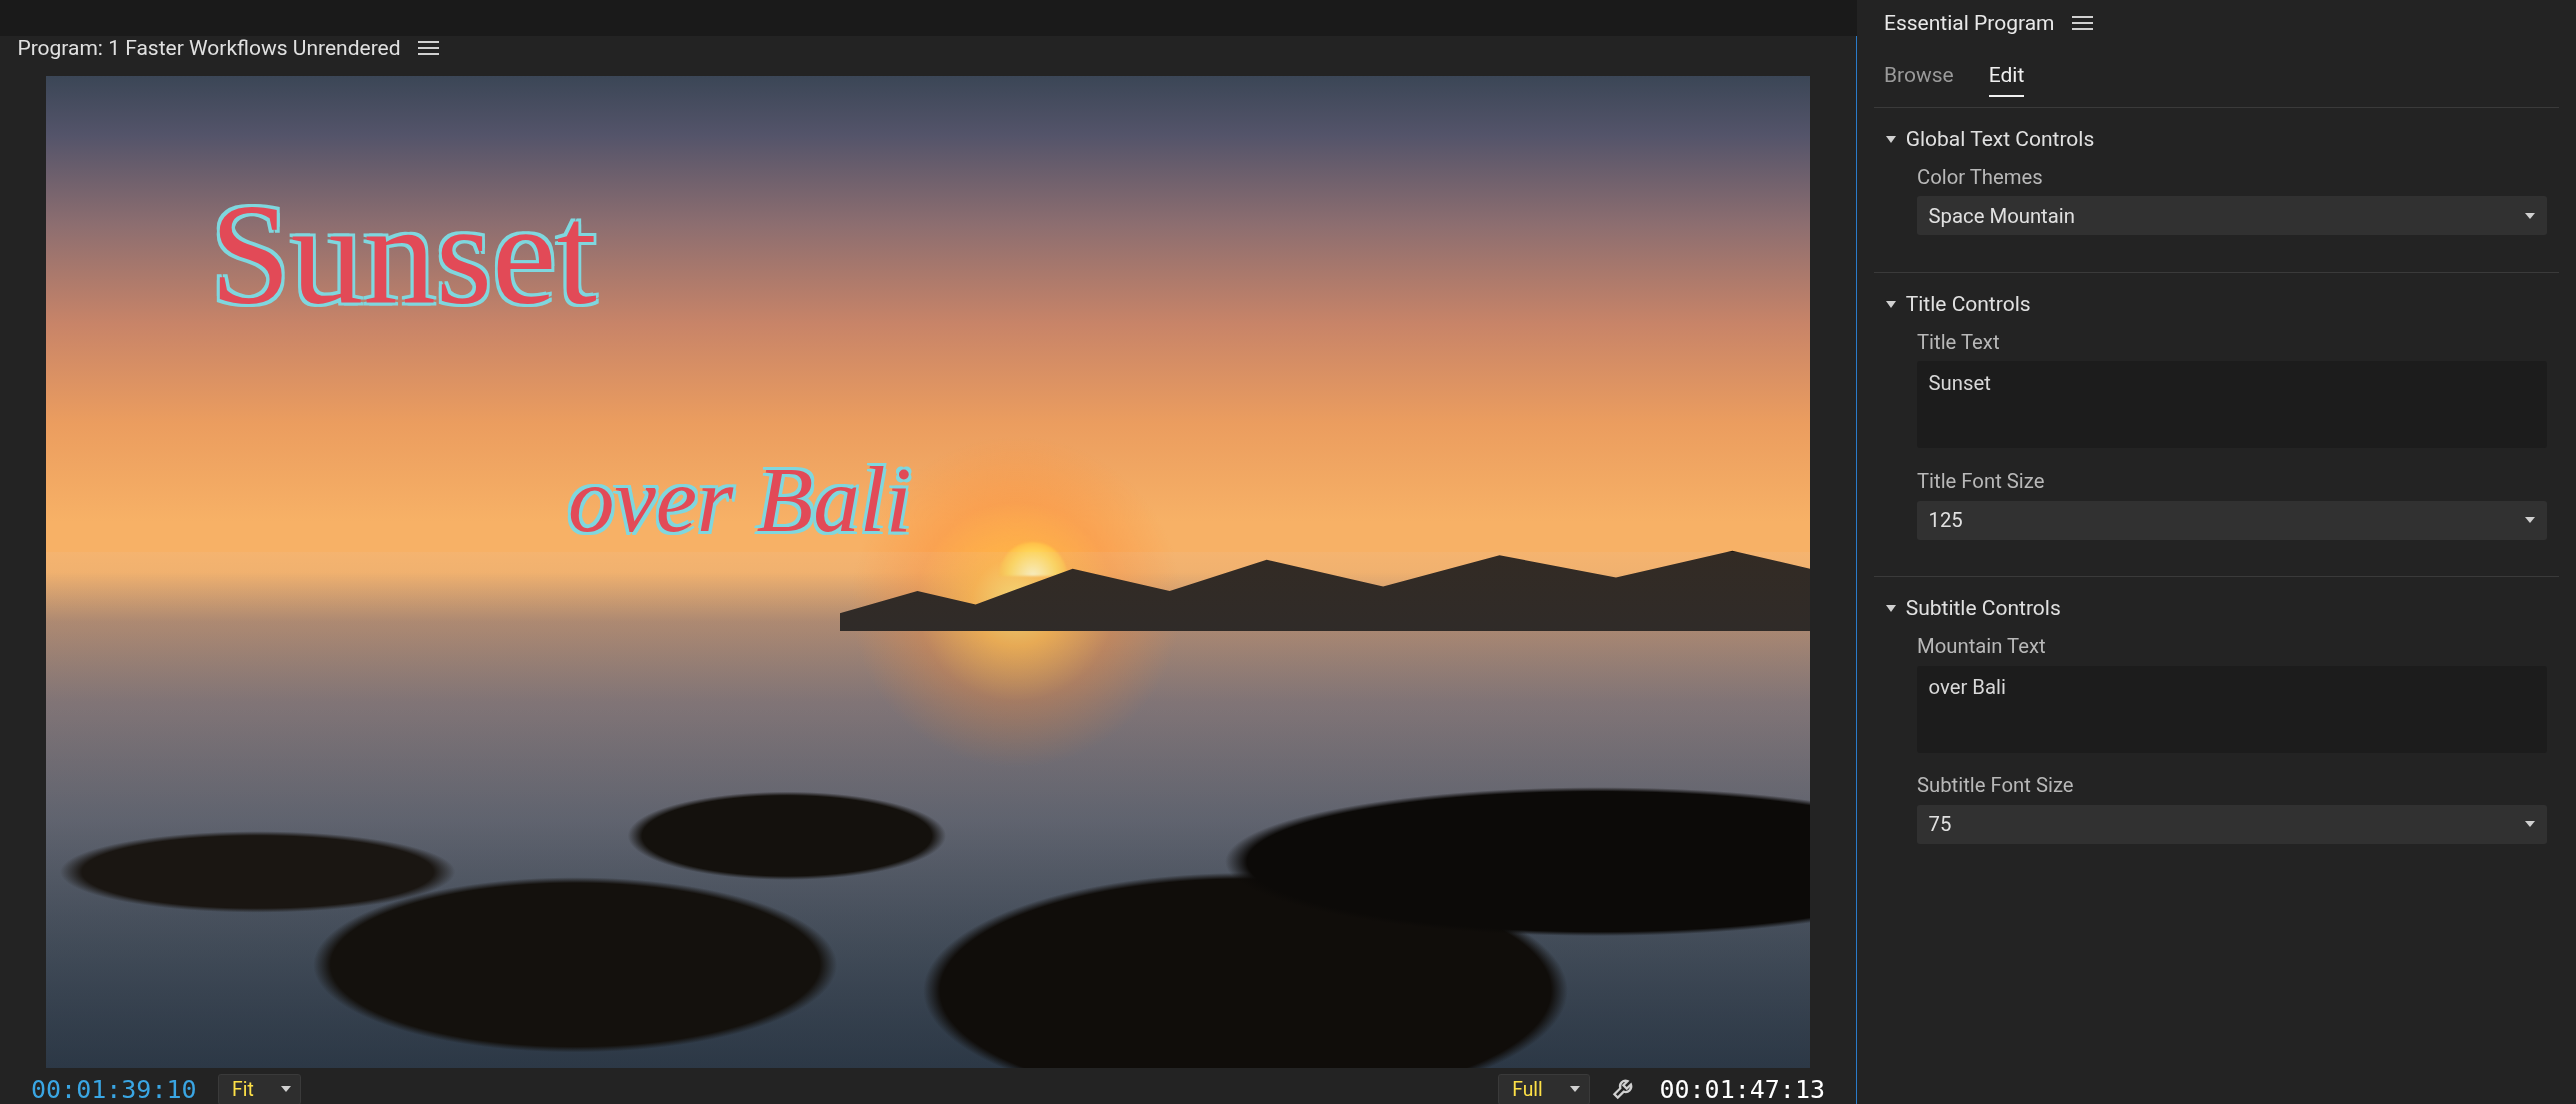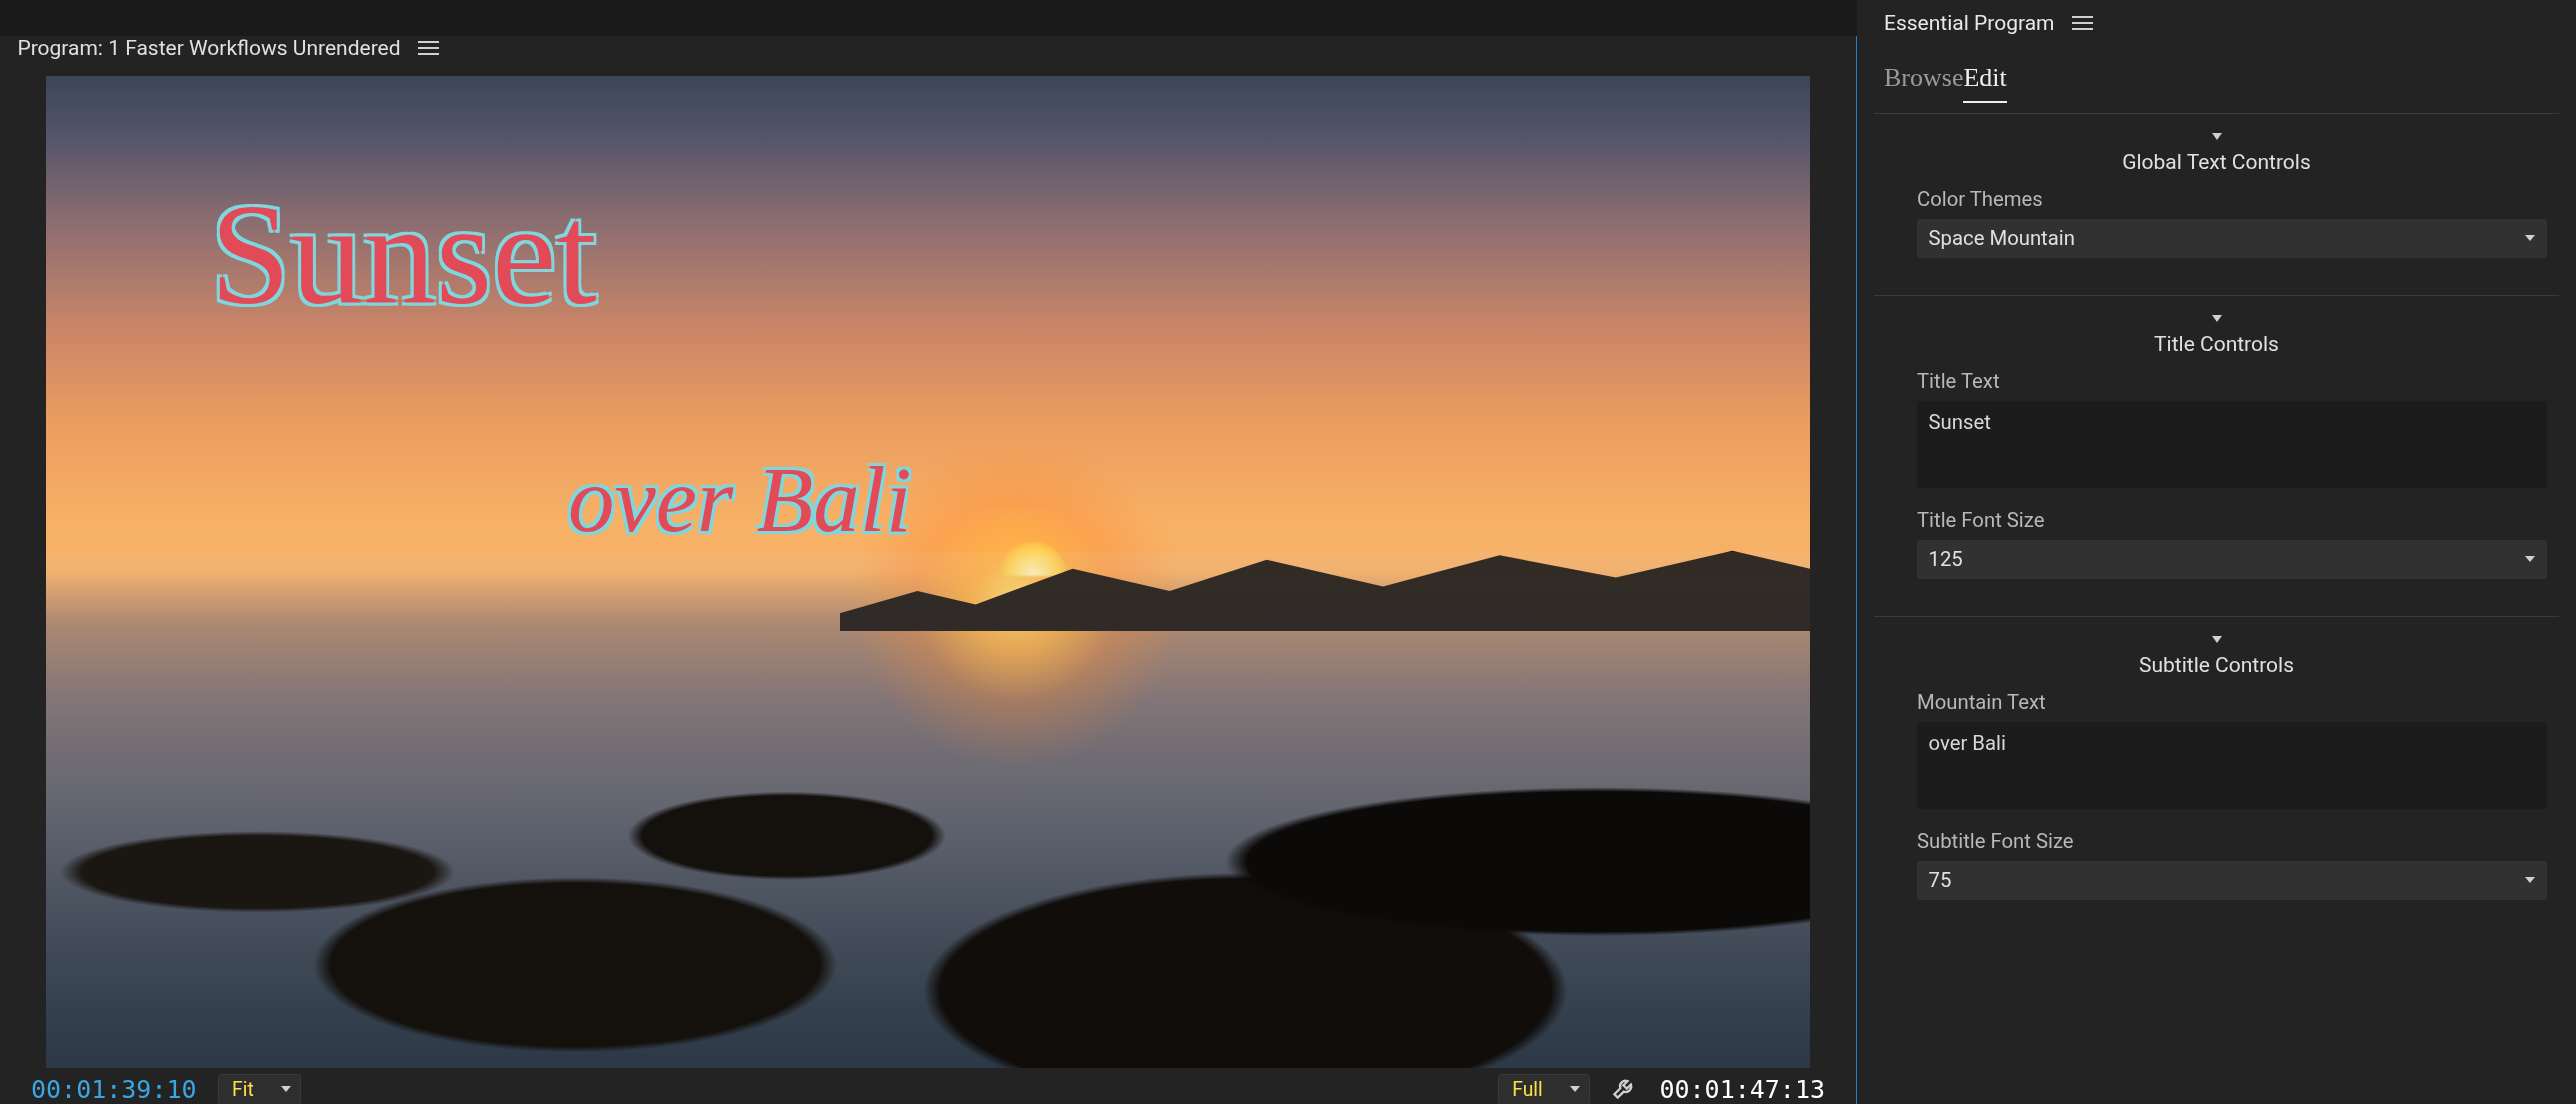--- a/index.html
+++ b/index.html
@@ -157,39 +157,38 @@
     height:46px;
     display:flex;
     align-items:center;
     padding:0 27px;
     gap:17.4px;
     font-size:21px;
     color:#e8e8e8;
   }
   .eg-tabs {
     display:flex;
+    gap:35px;
     padding: 17.4px 27px 9.7px 27px;
-    font-size:26px;
-    font-family:Liberation Serif, serif;
+    font-size:21px;
   }
   .eg-tab { color:#9a9a9a; cursor:pointer; padding-bottom:7.7px; }
   .eg-tab.active { color:#f0f0f0; border-bottom:2.9px solid #f0f0f0; }
 
   .eg-body { padding: 0 17.4px 23px 17.4px; }
 
   .section {
     border-top:1px solid #3a3a3a;
     padding: 19.3px 11.6px;
   }
   .section-header {
     display:flex; align-items:center; gap:9.7px;
     color:#e0e0e0; font-size:21px;
     cursor:pointer;
     margin-bottom:13.5px;
-    flex-direction:column;
   }
   .sec-chev {
     width:0;height:0;border-left:5.8px solid transparent;border-right:5.8px solid transparent;border-top:7.7px solid #d0d0d0;
     transform-origin:center;
   }
   .field { margin: 9.7px 0 17.4px 31px; }
   .field-label { color:#b8b8b8; font-size:20.3px; margin-bottom:7.7px; display:block;}
   .select, .num-input {
     width:100%;
     height:39px;

